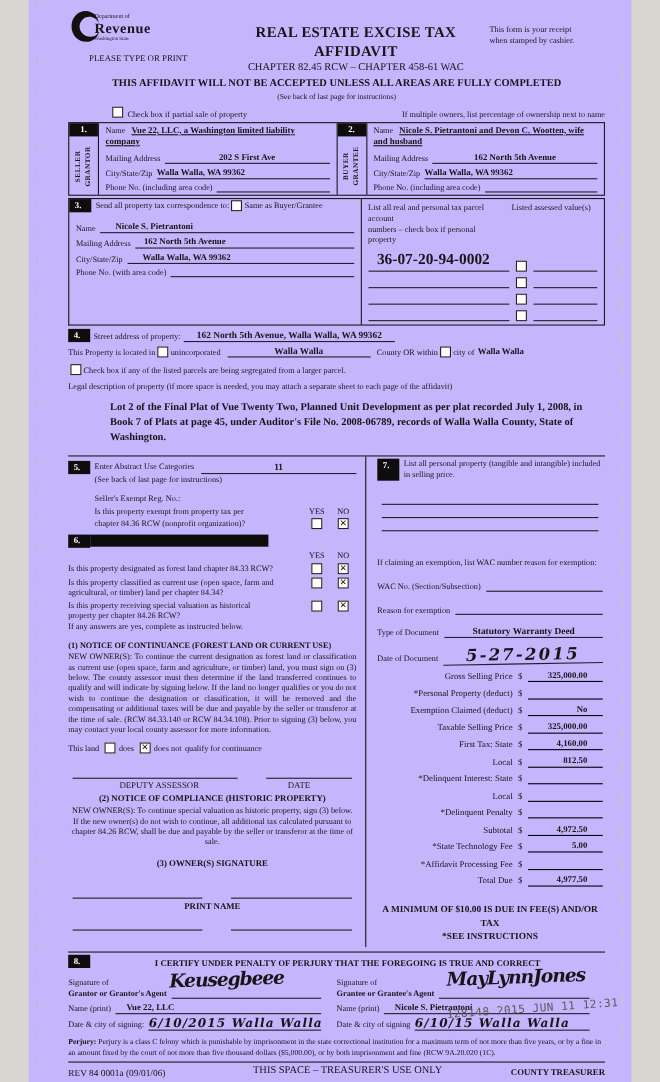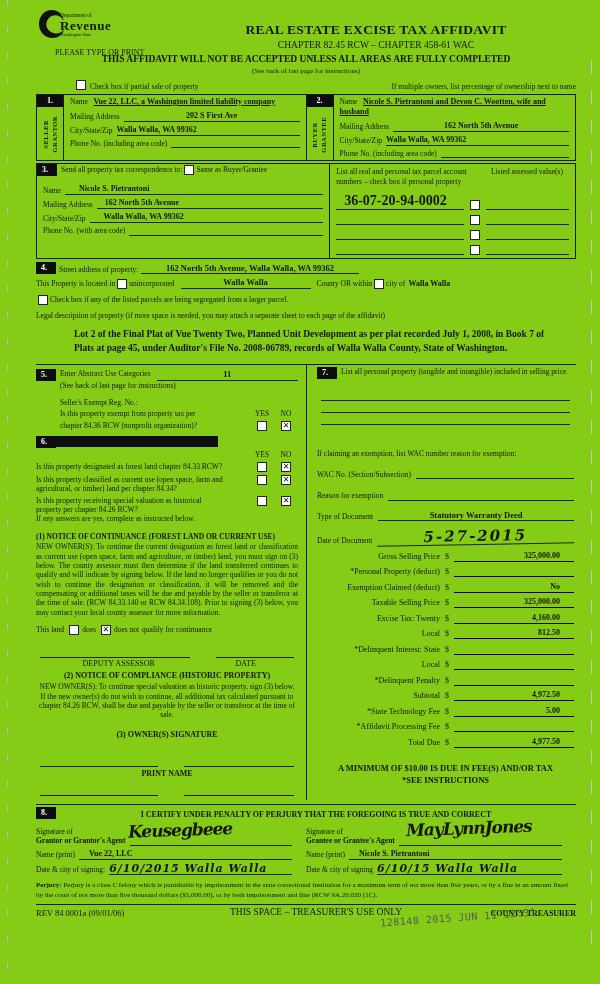--- a/index.html
+++ b/index.html
@@ -1,18 +1,18 @@
 <!DOCTYPE html>
 <html><head>
 <meta charset="utf-8">
 <style>
   html,body{margin:0;padding:0;background:#d8d6d0;}
   .page{
-    position:relative;width:600px;height:984px;margin:0 auto;
-    background:#84cc16;color:#161616;overflow:hidden;box-sizing:border-box;
+    position:relative;width:548px;height:984px;margin:0 auto;
+    background:#c4b5fd;color:#161616;overflow:hidden;box-sizing:border-box;
     font-family:"Liberation Serif","DejaVu Serif",serif;font-size:7.5px;line-height:1.25;
     padding:8px 24px 0 36px;
   }
   .edge-l{position:absolute;left:7px;top:0;bottom:0;width:1px;background:repeating-linear-gradient(#bbb 0 6px,transparent 6px 26px);}
   .edge-r{position:absolute;right:8px;top:60px;bottom:40px;width:1px;background:repeating-linear-gradient(#c9c7c0 0 14px,transparent 14px 30px);}
   b,.b{font-weight:bold;}
   
   .hdr{display:flex;align-items:flex-start;}
   .logo{display:flex;align-items:center;width:140px;}
   .logo-text{margin-left:-8px;}
@@ -147,20 +147,24 @@
       <span class="logo-text">
         <div class="logo-dept">Department of</div>
         <div class="logo-rev">Revenue</div>
         <div class="logo-state">Washington State</div>
       </span>
     </div>
     <div class="hdr-mid">
       <div class="title">REAL ESTATE EXCISE TAX AFFIDAVIT</div>
       <div class="subtitle">CHAPTER 82.45 RCW – CHAPTER 458-61 WAC</div>
     </div>
+    <div class="receipt">
+      <span>This form is your receipt</span><br>
+      <span>when stamped by cashier.</span>
+    </div>
   </div>
   <div class="tp">PLEASE TYPE OR PRINT</div>
   <div class="warning">THIS AFFIDAVIT WILL NOT BE ACCEPTED UNLESS ALL AREAS ARE FULLY COMPLETED</div>
   <div class="seeback-c">(See back of last page for instructions)</div>
 
   <div class="topline">
     <span class="lft">
       <span class="cb"></span>
       <span>Check box if partial sale of property</span>
     </span>
@@ -436,21 +440,21 @@
             <span class="fee-label">Exemption Claimed (deduct)</span>
             <span class="fee-dollar">$</span>
             <span class="fee-line"><span class="fee-value">No</span></span>
           </div>
           <div class="fee-row">
             <span class="fee-label">Taxable Selling Price</span>
             <span class="fee-dollar">$</span>
             <span class="fee-line"><span class="fee-value">325,000.00</span></span>
           </div>
           <div class="fee-row">
-            <span class="fee-label">Excise Tax:  Twenty</span>
+            <span class="fee-label">First Tax:  State</span>
             <span class="fee-dollar">$</span>
             <span class="fee-line"><span class="fee-value">4,160.00</span></span>
           </div>
           <div class="fee-row">
             <span class="fee-label">Local</span>
             <span class="fee-dollar">$</span>
             <span class="fee-line"><span class="fee-value">812.50</span></span>
           </div>
           <div class="fee-row">
             <span class="fee-label">*Delinquent Interest:  State</span>

